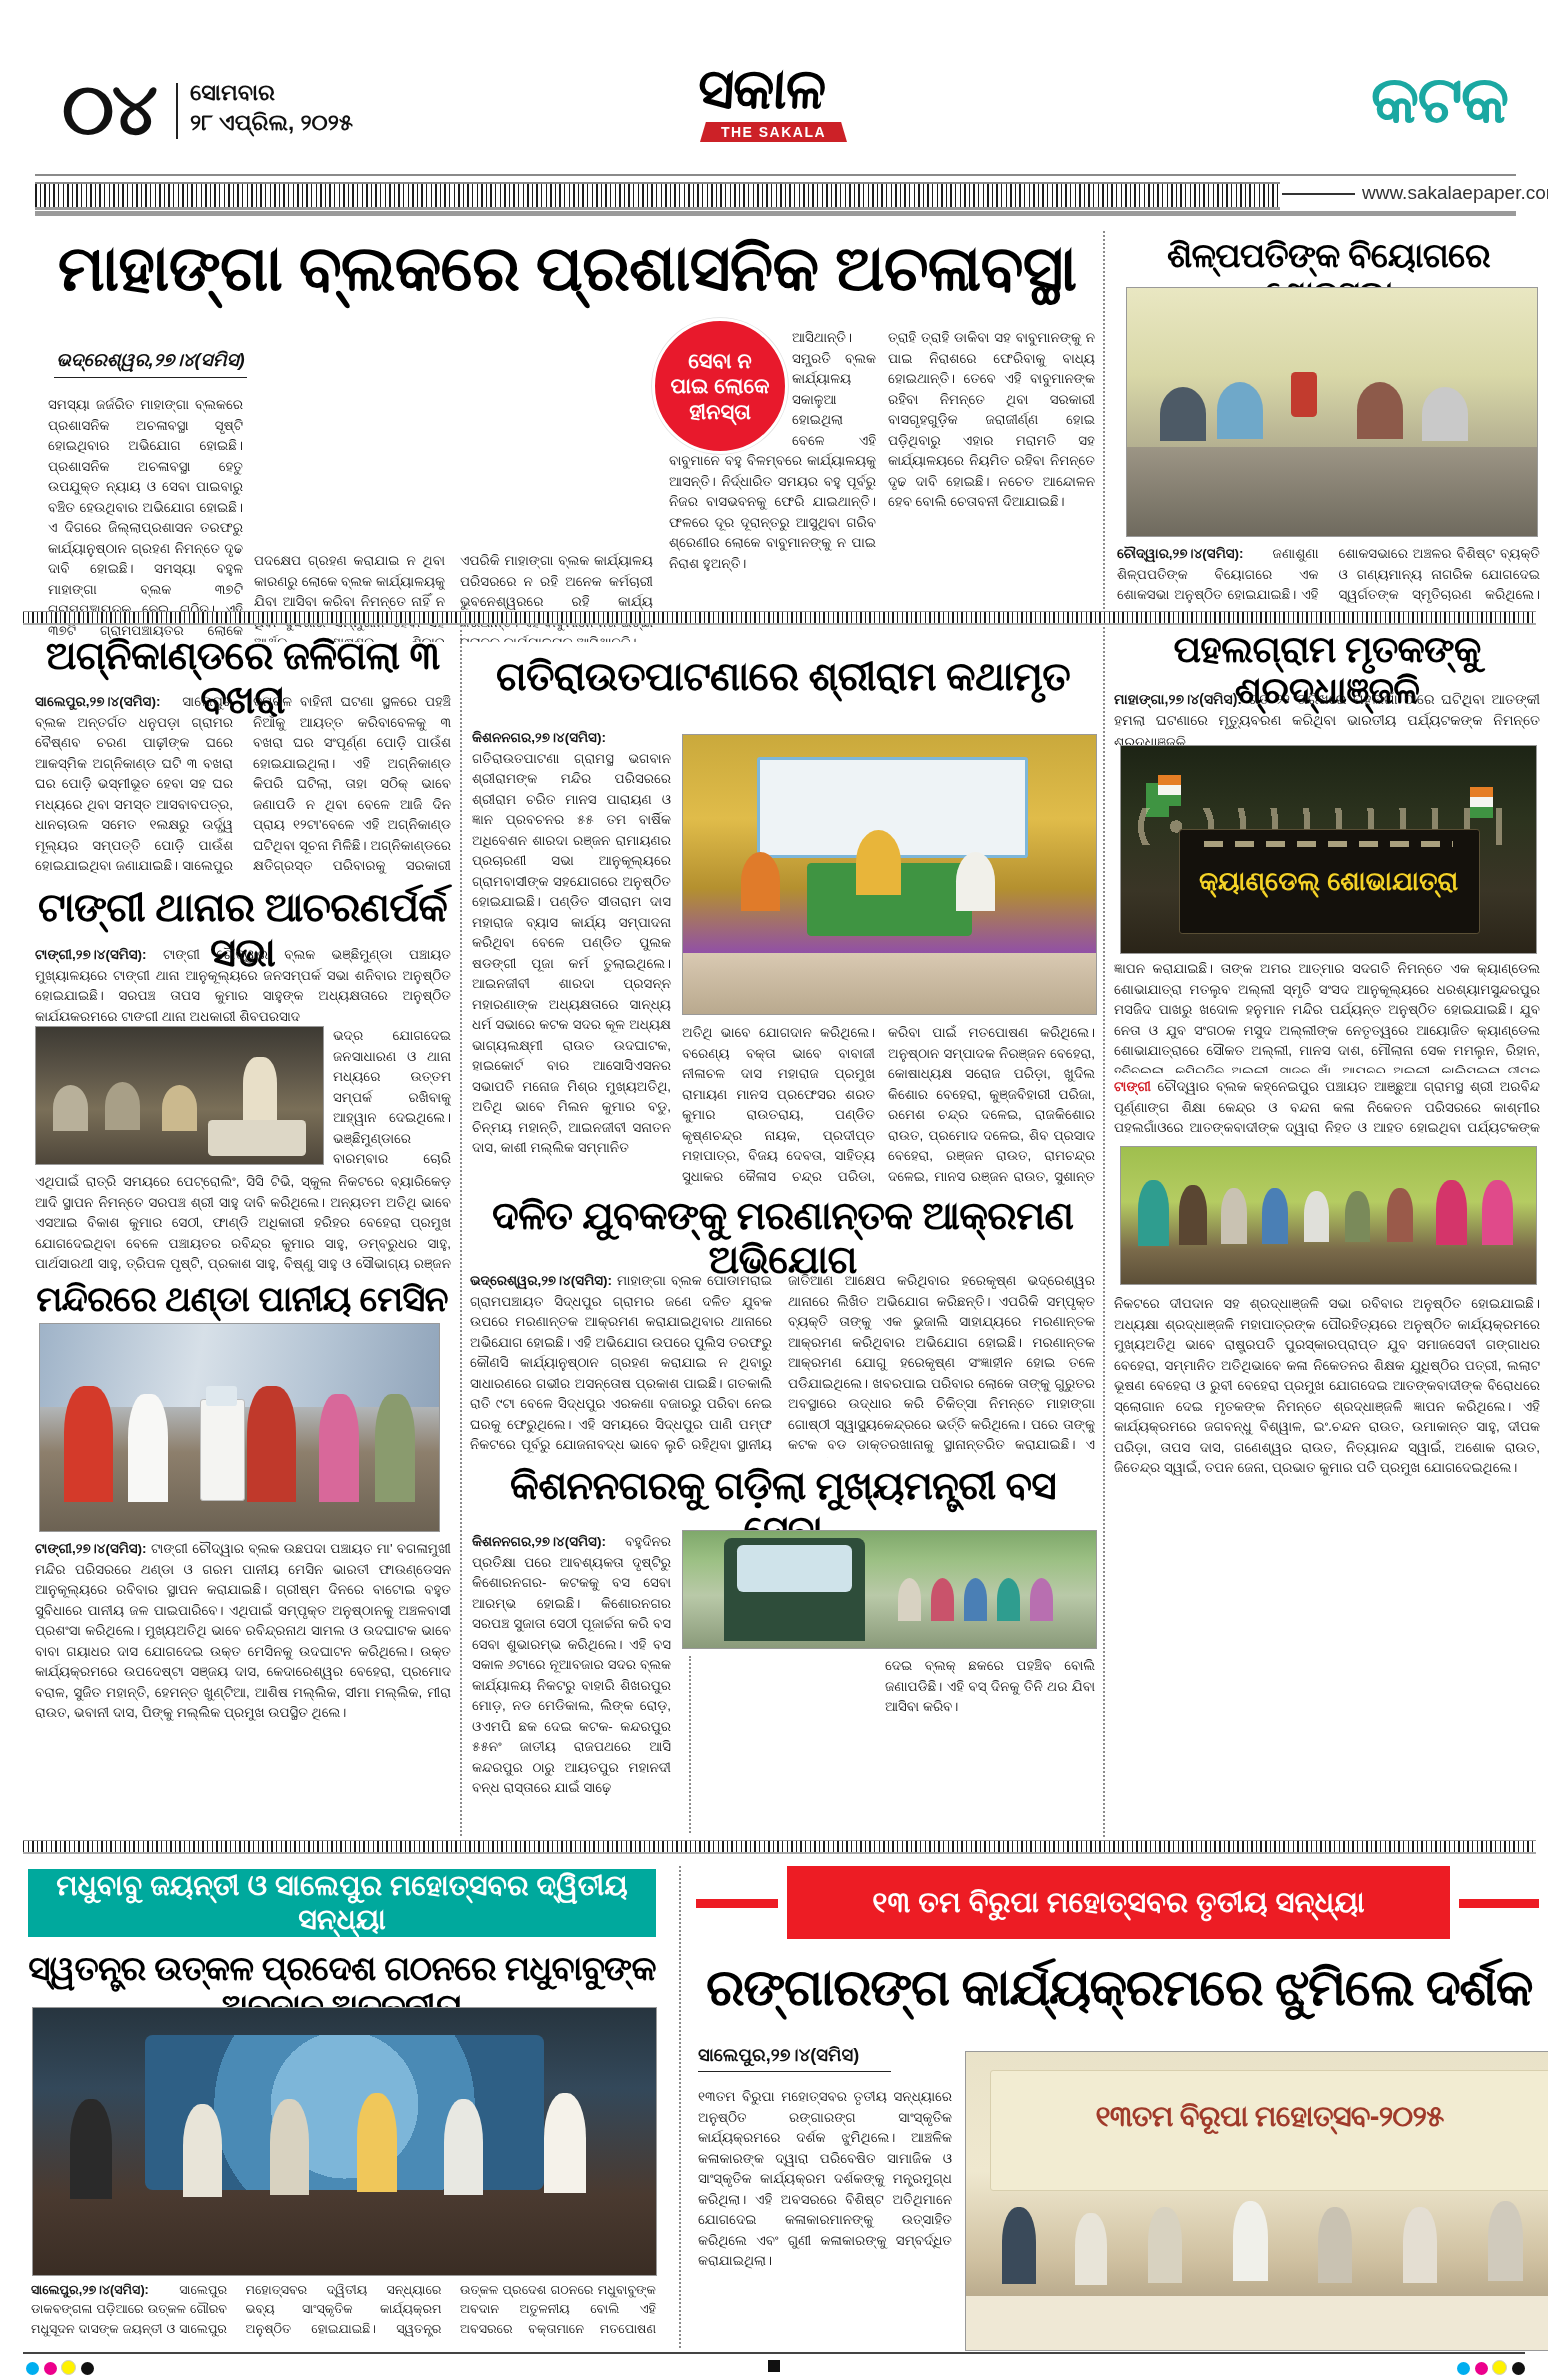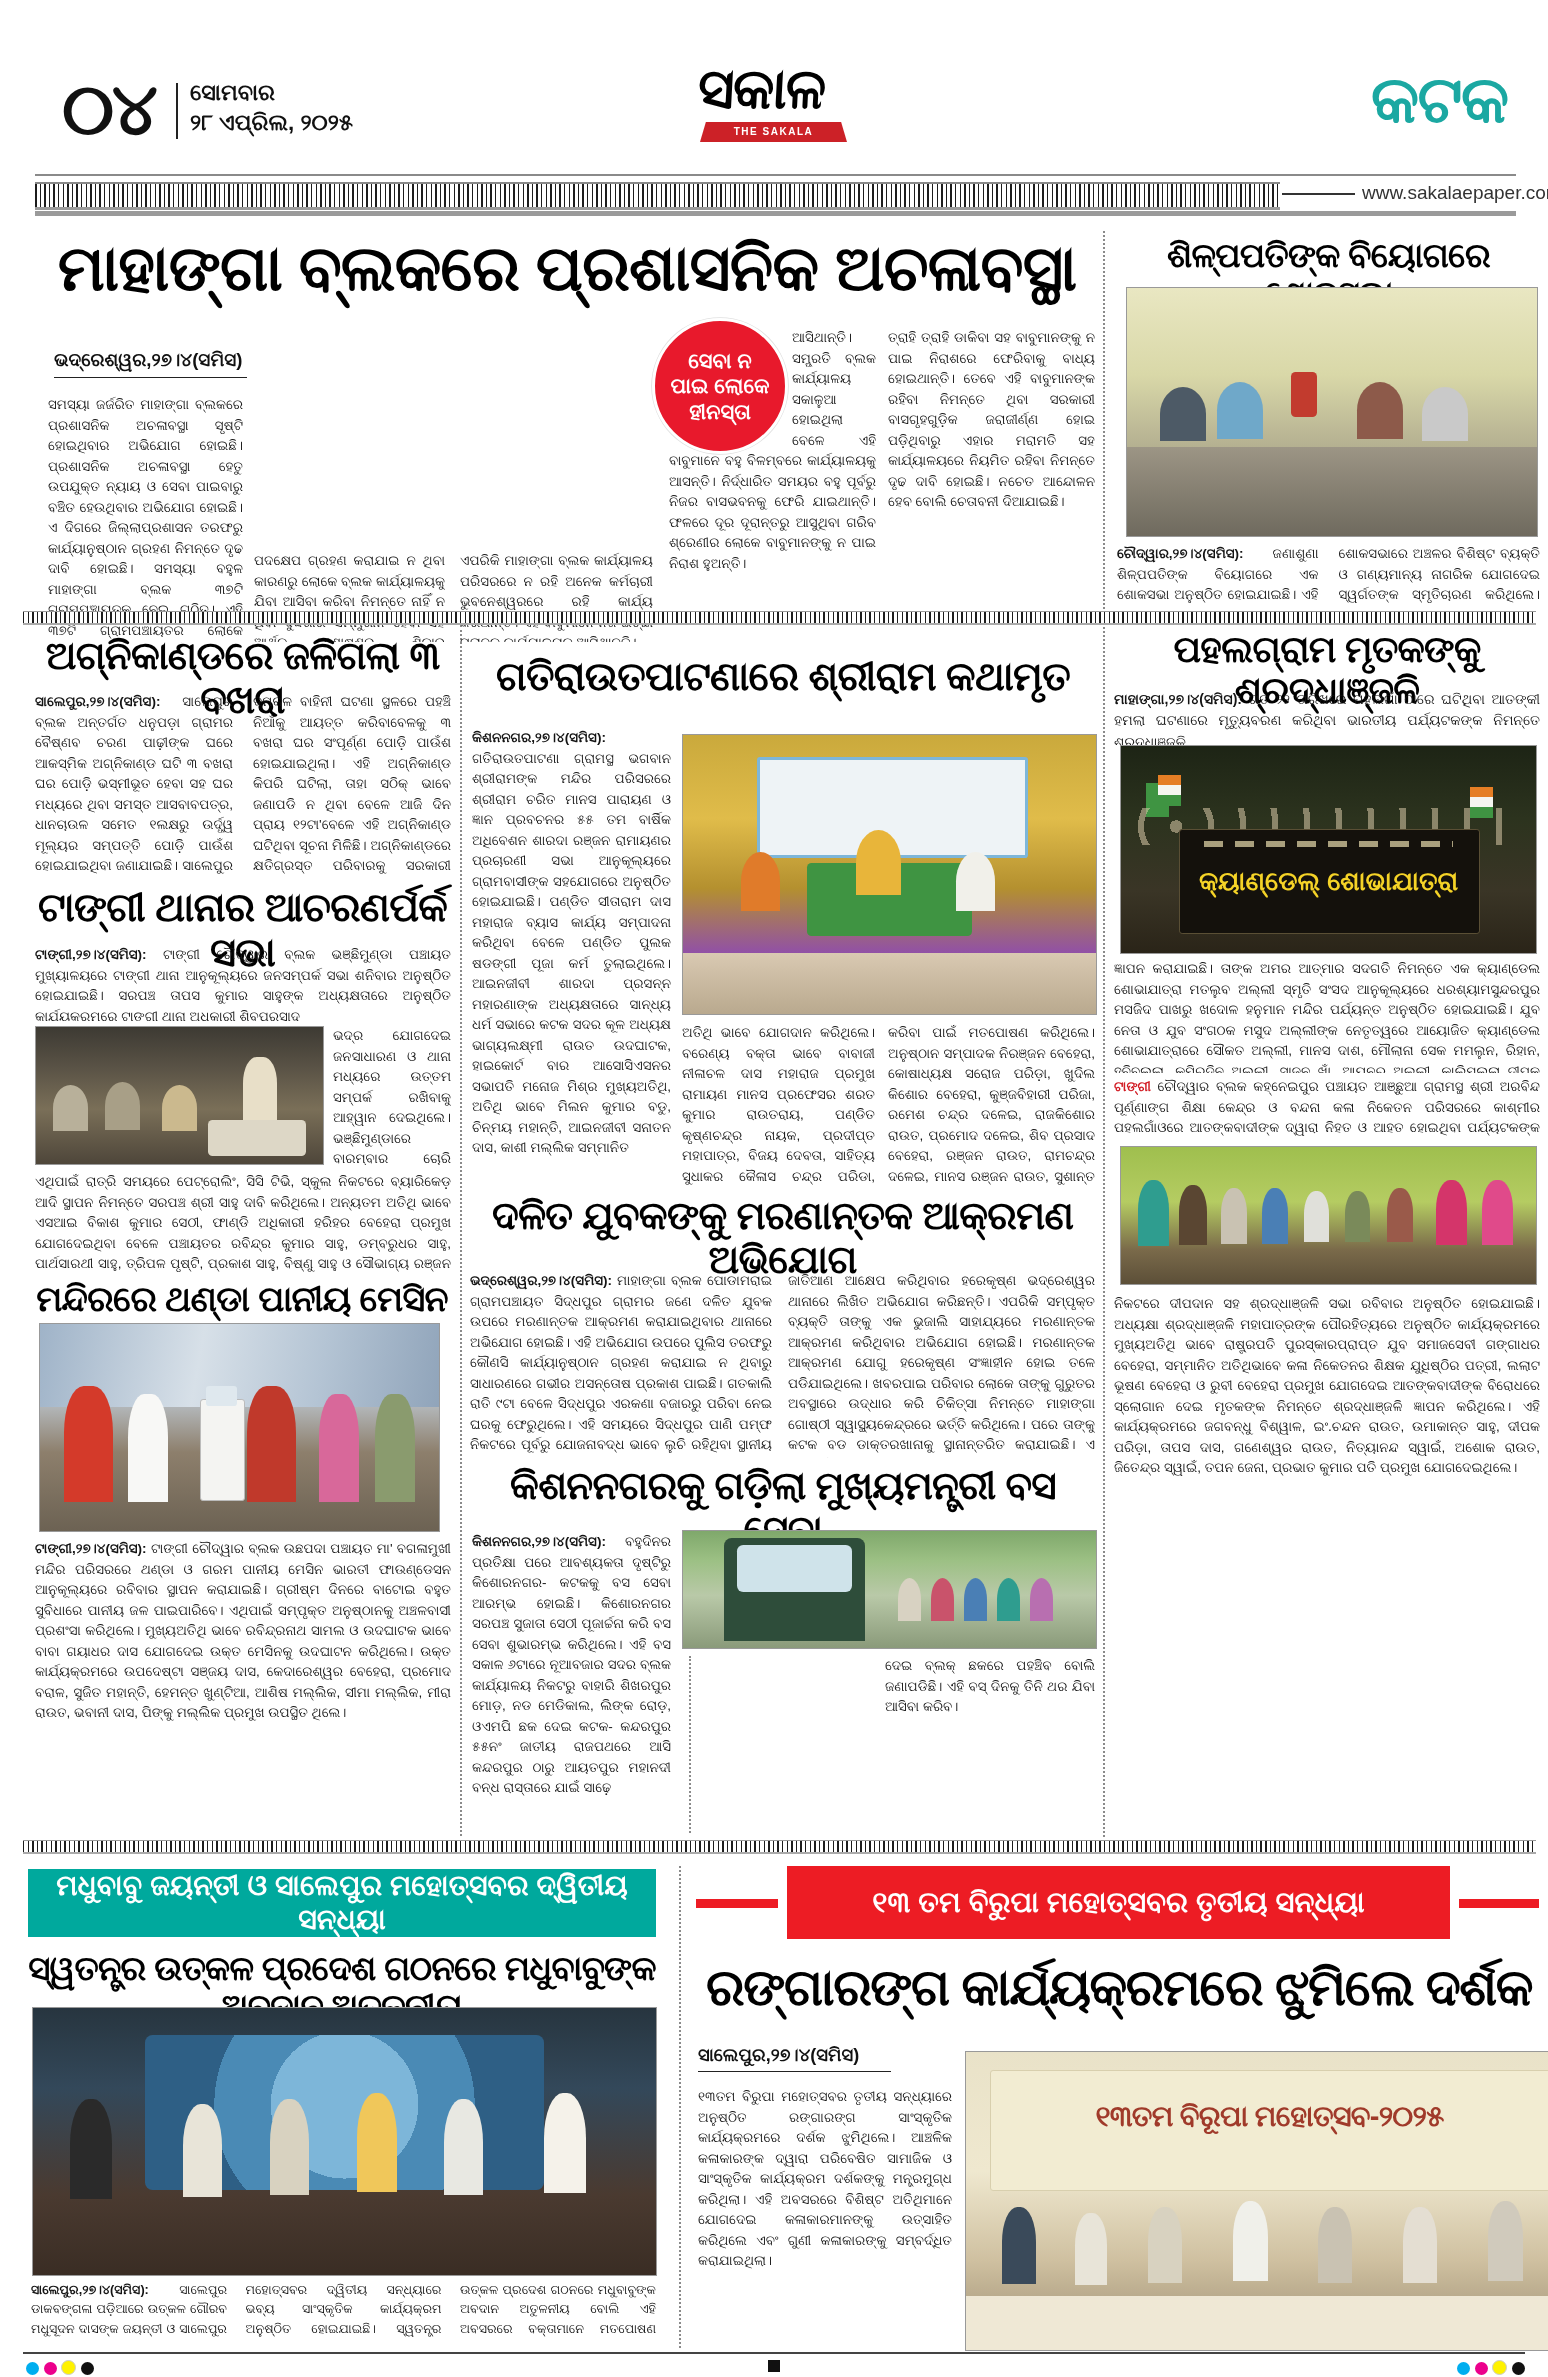--- a/index.html
+++ b/index.html
@@ -29,36 +29,36 @@
 <body>
 
 <div id="page">
 
   <div class="abs" style="left:62px;top:68px;font-size:72px;font-weight:900;letter-spacing:-2.3px;">୦୪</div>
   <div class="abs" style="left:176px;top:83px;width:2.3px;height:56px;background:#222;"></div>
   <div class="abs" style="left:190px;top:80px;font-size:22.4px;font-weight:bold;">ସୋମବାର</div>
   <div class="abs" style="left:190px;top:110px;font-size:22.4px;font-weight:bold;">୨୮ ଏପ୍ରିଲ, ୨୦୨୫</div>
 
   <div class="abs masthead" style="left:698px;top:56px;font-size:56px;">ସକାଳ</div>
-  <div class="abs ribbon" style="left:700px;top:122px;width:147px;height:20px;font-size:10px;letter-spacing:1.5px;line-height:20px;">THE SAKALA</div>
+  <div class="abs ribbon" style="left:700px;top:122px;width:147px;height:20px;font-size:14px;letter-spacing:1.5px;line-height:20px;">THE SAKALA</div>
 
   <div class="abs" style="left:1371px;top:62px;font-size:65px;font-weight:900;color:#1ba8a2;letter-spacing:-1.5px;">କଟକ</div>
 
   <div class="abs" style="left:35px;top:174px;width:1481px;height:2.3px;background:#8a8a8a;"></div>
   <div class="abs ticks" style="left:35px;top:182px;width:1245px;height:23px;"></div>
   <div class="abs" style="left:1282px;top:193px;width:73px;height:1.5px;background:#333;"></div>
   <div class="abs" style="left:1362px;top:182px;font-size:19px;color:#333;">www.sakalaepaper.com</div>
   <div class="abs" style="left:35px;top:211px;width:1481px;height:4.6px;background:#9a9a9a;"></div>
 
   <div class="abs vdot" style="left:460px;top:625px;height:1211px;"></div>
   <div class="abs vdot" style="left:1103px;top:231px;height:1606px;"></div>
 
   <div class="abs hl" style="left:37px;top:233px;width:1060px;font-size:63px;text-align:center;">ମାହାଙ୍ଗା ବ୍ଲକରେ ପ୍ରଶାସନିକ ଅଚଳାବସ୍ଥା</div>
 
-  <div class="abs" style="left:54px;top:349px;width:193px;text-align:left;font-size:18.5px;font-weight:bold;border-bottom:1.5px solid #222;padding-bottom:6.2px;">ଭଦ୍ରେଶ୍ୱର,୨୭।୪(ସମିସ)</div>
+  <div class="abs" style="left:54px;top:349px;width:193px;text-align:center;font-size:18.5px;font-weight:bold;border-bottom:1.5px solid #222;padding-bottom:6.2px;font-style:italic;">ଭଦ୍ରେଶ୍ୱର,୨୭।୪(ସମିସ)</div>
 
   <div class="abs txt" style="left:48px;top:395px;width:195px;height:248px;">ସମସ୍ୟା ଜର୍ଜରିତ ମାହାଙ୍ଗା ବ୍ଲକରେ ପ୍ରଶାସନିକ ଅଚଳାବସ୍ଥା ସୃଷ୍ଟି ହୋଇଥିବାର ଅଭିଯୋଗ ହୋଇଛି। ପ୍ରଶାସନିକ ଅଚଳାବସ୍ଥା ହେତୁ ଉପଯୁକ୍ତ ନ୍ୟାୟ ଓ ସେବା ପାଇବାରୁ ବଞ୍ଚିତ ହେଉଥିବାର ଅଭିଯୋଗ ହୋଇଛି। ଏ ଦିଗରେ ଜିଲ୍ଲାପ୍ରଶାସନ ତରଫରୁ କାର୍ଯ୍ୟାନୁଷ୍ଠାନ ଗ୍ରହଣ ନିମନ୍ତେ ଦୃଢ ଦାବି ହୋଇଛି। ସମସ୍ୟା ବହୁଳ ମାହାଙ୍ଗା ବ୍ଲକ ୩୭ଟି ଗ୍ରାମପଞ୍ଚାୟତକୁ ନେଇ ଗଠିତ। ଏହି ୩୭ଟି ଗ୍ରାମପଞ୍ଚାୟତର ଲୋକେ ବିଭିନ୍ନ ସମସ୍ୟା ଓ କାର୍ଯ୍ୟ ନିମନ୍ତେ ଦୈନନ୍ଦିନ ମାହାଙ୍ଗା ବ୍ଲକ ଉପରେ ନିର୍ଭର କରିଥାନ୍ତି। ତେବେ ଏହି ଅଞ୍ଚଳକୁ ଏ ପର୍ଯ୍ୟନ୍ତ ଗମନାଗମନ କ୍ଷେତ୍ରରେ ଆଖିଦୃଶିଆ</div>
 
 
   <div class="abs badge" style="left:652px;top:318px;width:130px;height:130px;font-size:21px;">
     <span>ସେବା ନ</span>
     <span>ପାଇ ଲୋକେ</span>
     <span>ହୀନସ୍ତା</span>
   </div>
 

